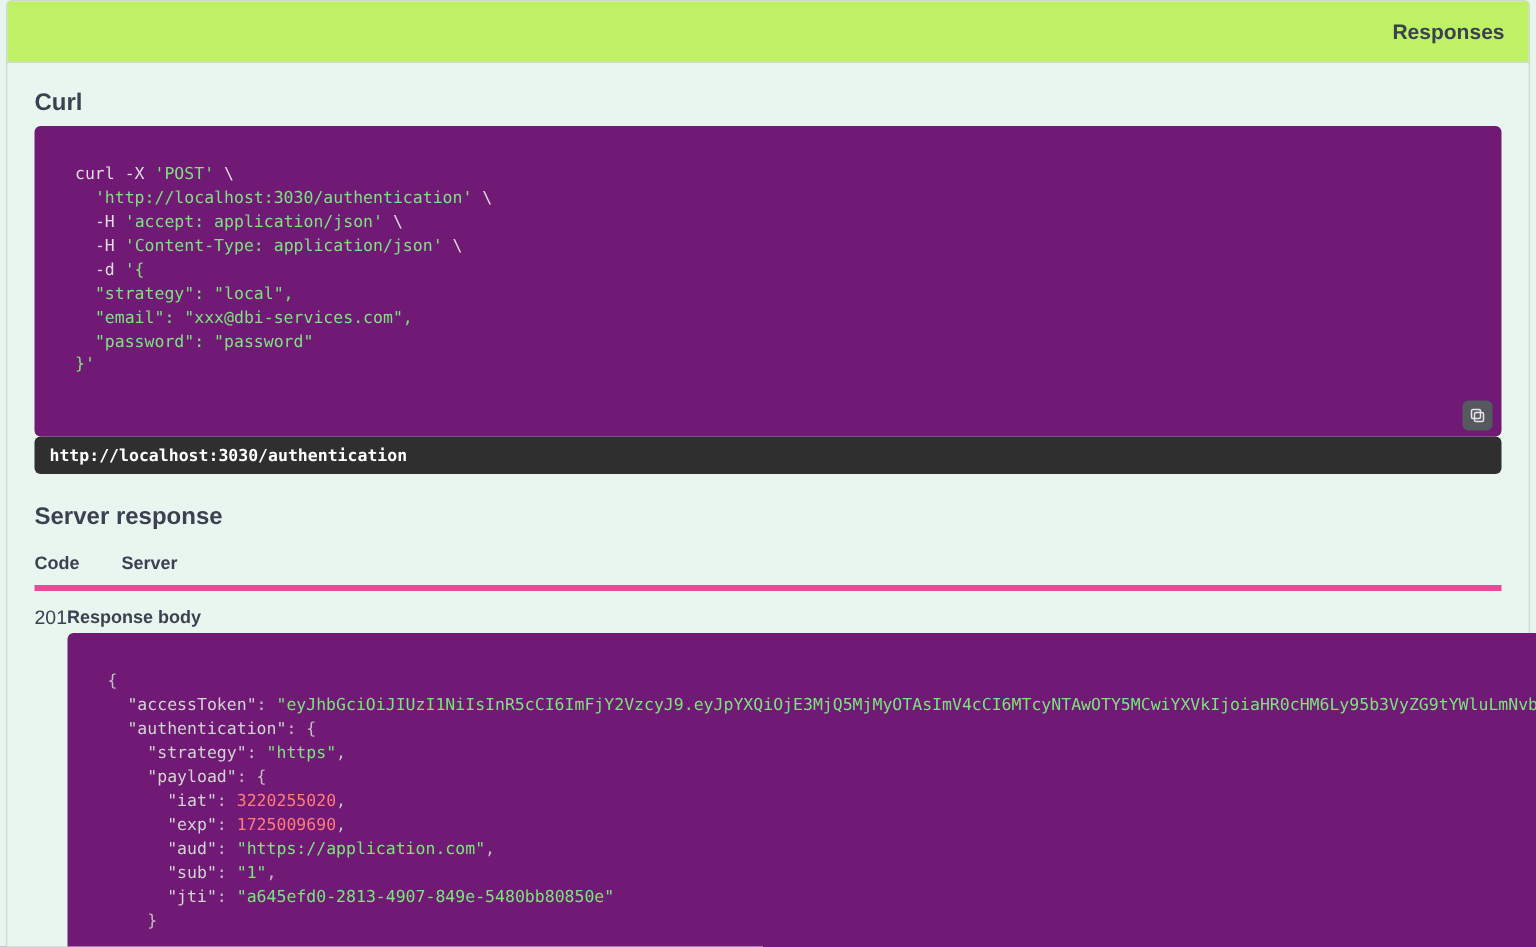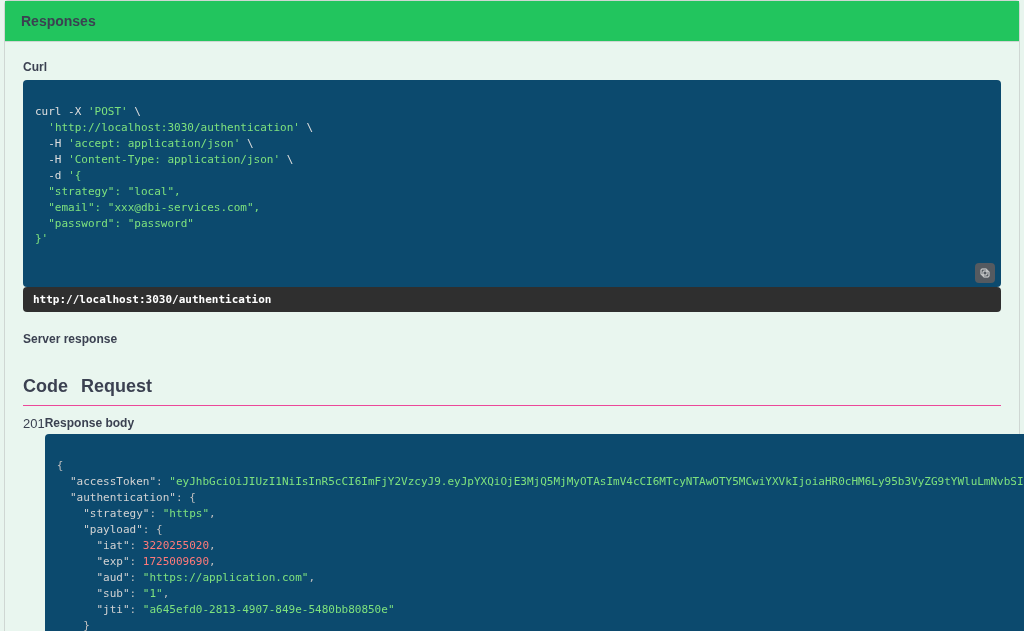--- a/index.html
+++ b/index.html
@@ -14,61 +14,62 @@
   .frame {
     border: 1px solid #cfd7d3;
     border-radius: 4px;
     margin: 0 4px 0 4px;
   }
   .responses-header {
     padding: 12px 16px;
     font-weight: 700;
     font-size: 14px;
     border-bottom: 1px solid #cfd7d3;
-    background: #22c55e;
+    background: #bef264;
+    text-align: right;
   }
   .content {
     padding: 12px 18px 18px 18px;
     background: #e9f6ef;
   }
   .section-label {
-    font-size: 12px;
+    font-size: 16px;
     font-weight: 700;
     color: #3b4151;
     margin: 6px 0 6px 0;
   }
   .codeblock {
     position: relative;
-    background: #0c4a6e;
+    background: #701a75;
     color: #eaeaea;
     border-radius: 4px;
-    padding: 8px 12px;
+    padding: 8px 27px;
     font-family: "Menlo","Consolas","Monaco",monospace;
     font-size: 11px;
     line-height: 1.45;
     white-space: pre;
     overflow: hidden;
   }
   .urlblock {
     background: #2f2f2f;
     color: #ffffff;
     border-radius: 4px;
     padding: 6px 10px;
     font-family: "Menlo","Consolas","Monaco",monospace;
     font-size: 11px;
     font-weight: 700;
   }
   .tbl-head {
     display: flex;
-    font-size: 18px;
+    font-size: 12px;
     font-weight: 700;
     color: #3b4151;
-    border-bottom: 1px solid #ec4899;
+    border-bottom: 4px solid #ec4899;
     padding: 6px 0 8px 0;
-    margin-top: 24px;
+    margin-top: 8px;
   }
   .col-code   { width: 58px; }
   .col-detail { flex: 1; }
   .row {
     display: flex;
     padding-top: 10px;
   }
   .code-val { width: 58px; font-size: 13px; }
   .detail   { flex: 1; }
   .sub-label {
@@ -120,21 +121,21 @@
         </svg>
       </div>
     </div>
 
     <div class="urlblock">http://localhost:3030/authentication</div>
 
     <div class="section-label" style="margin-top:20px">Server response</div>
 
     <div class="tbl-head">
       <div class="col-code">Code</div>
-      <div class="col-detail">Request</div>
+      <div class="col-detail">Server</div>
     </div>
 
     <div class="row">
       <div class="code-val">201</div>
 
       <div class="detail">
         <div class="sub-label">Response body</div>
 
         <div class="codeblock" style="min-height:210px">
 <span class="tok-punc">{</span>

